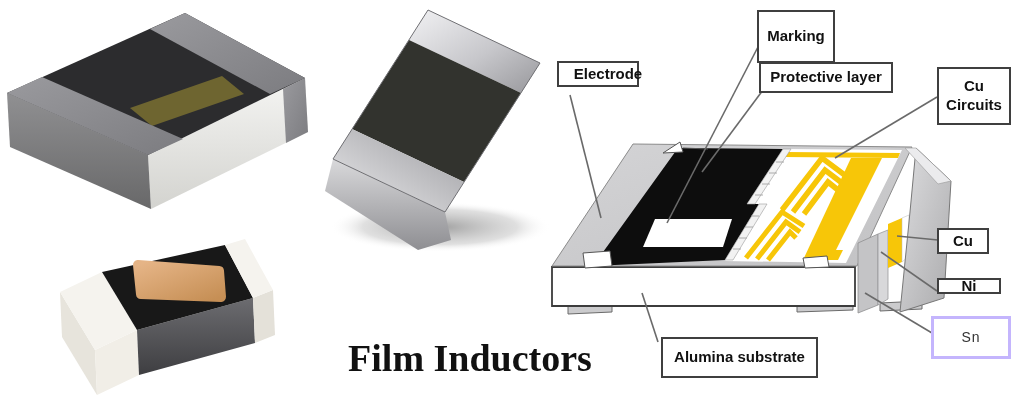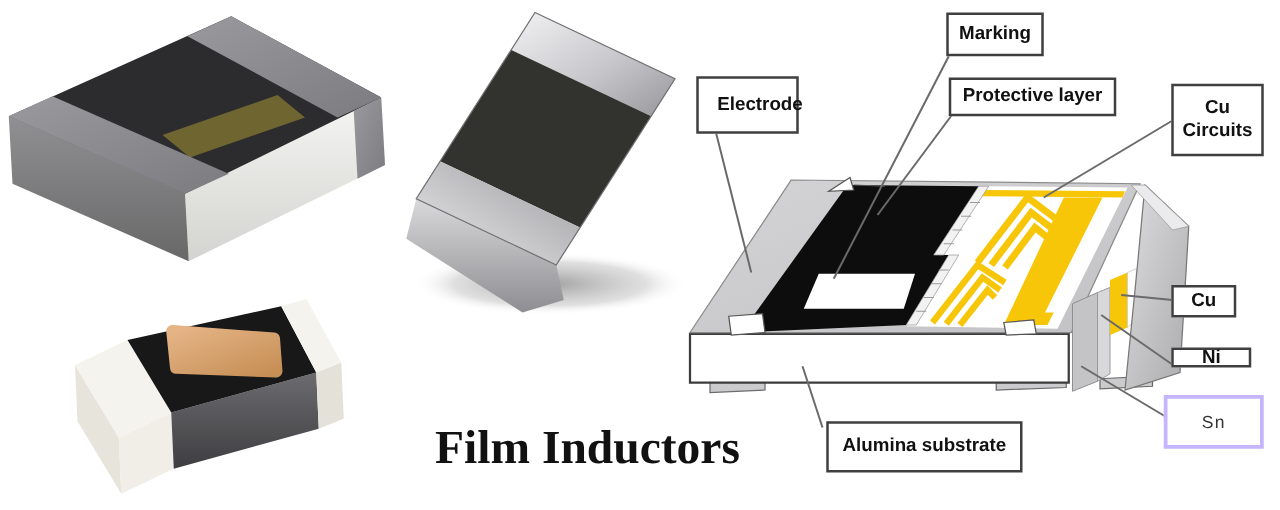--- a/index.html
+++ b/index.html
@@ -14,22 +14,22 @@
     font-family:"Liberation Serif",serif;font-weight:bold;font-size:38px;line-height:60px;
     color:var(--title_black,#111);white-space:nowrap;letter-spacing:0px;
   }
   
   .lbl{
     position:absolute;box-sizing:border-box;background:#ffffff;
     border:2px solid #3f3f3f;color:#111;
     display:flex;align-items:center;justify-content:center;text-align:center;
     font-size:15px;font-weight:bold;line-height:1.25;
   }
-  .lbl-electrode{left:557px;top:61px;width:82px;height:46px;padding-left:20px;}
-  .lbl-marking{left:757px;top:10px;width:78px;height:35px;}
+  .lbl-electrode{left:557px;top:61px;width:82px;height:26px;padding-left:20px;}
+  .lbl-marking{left:757px;top:10px;width:78px;height:53px;}
   .lbl-protective{left:759px;top:62px;width:134px;height:31px;}
   .lbl-cucircuits{left:937px;top:67px;width:74px;height:58px;padding:2px;}
   .lbl-cu{left:937px;top:228px;width:52px;height:26px;}
   .lbl-ni{left:937px;top:278px;width:64px;height:16px;}
   .lbl-sn{left:931px;top:316px;width:80px;height:43px;border:3px solid #c4b5fd;
           font-weight:400;font-size:14px;color:#333;letter-spacing:1px;}
   .lbl-alumina{left:661px;top:337px;width:157px;height:41px;}
   
   .c-yellow{fill:var(--circuit_yellow,#F7C608);}
   .k-yellow{stroke:var(--circuit_yellow,#F7C608);}

